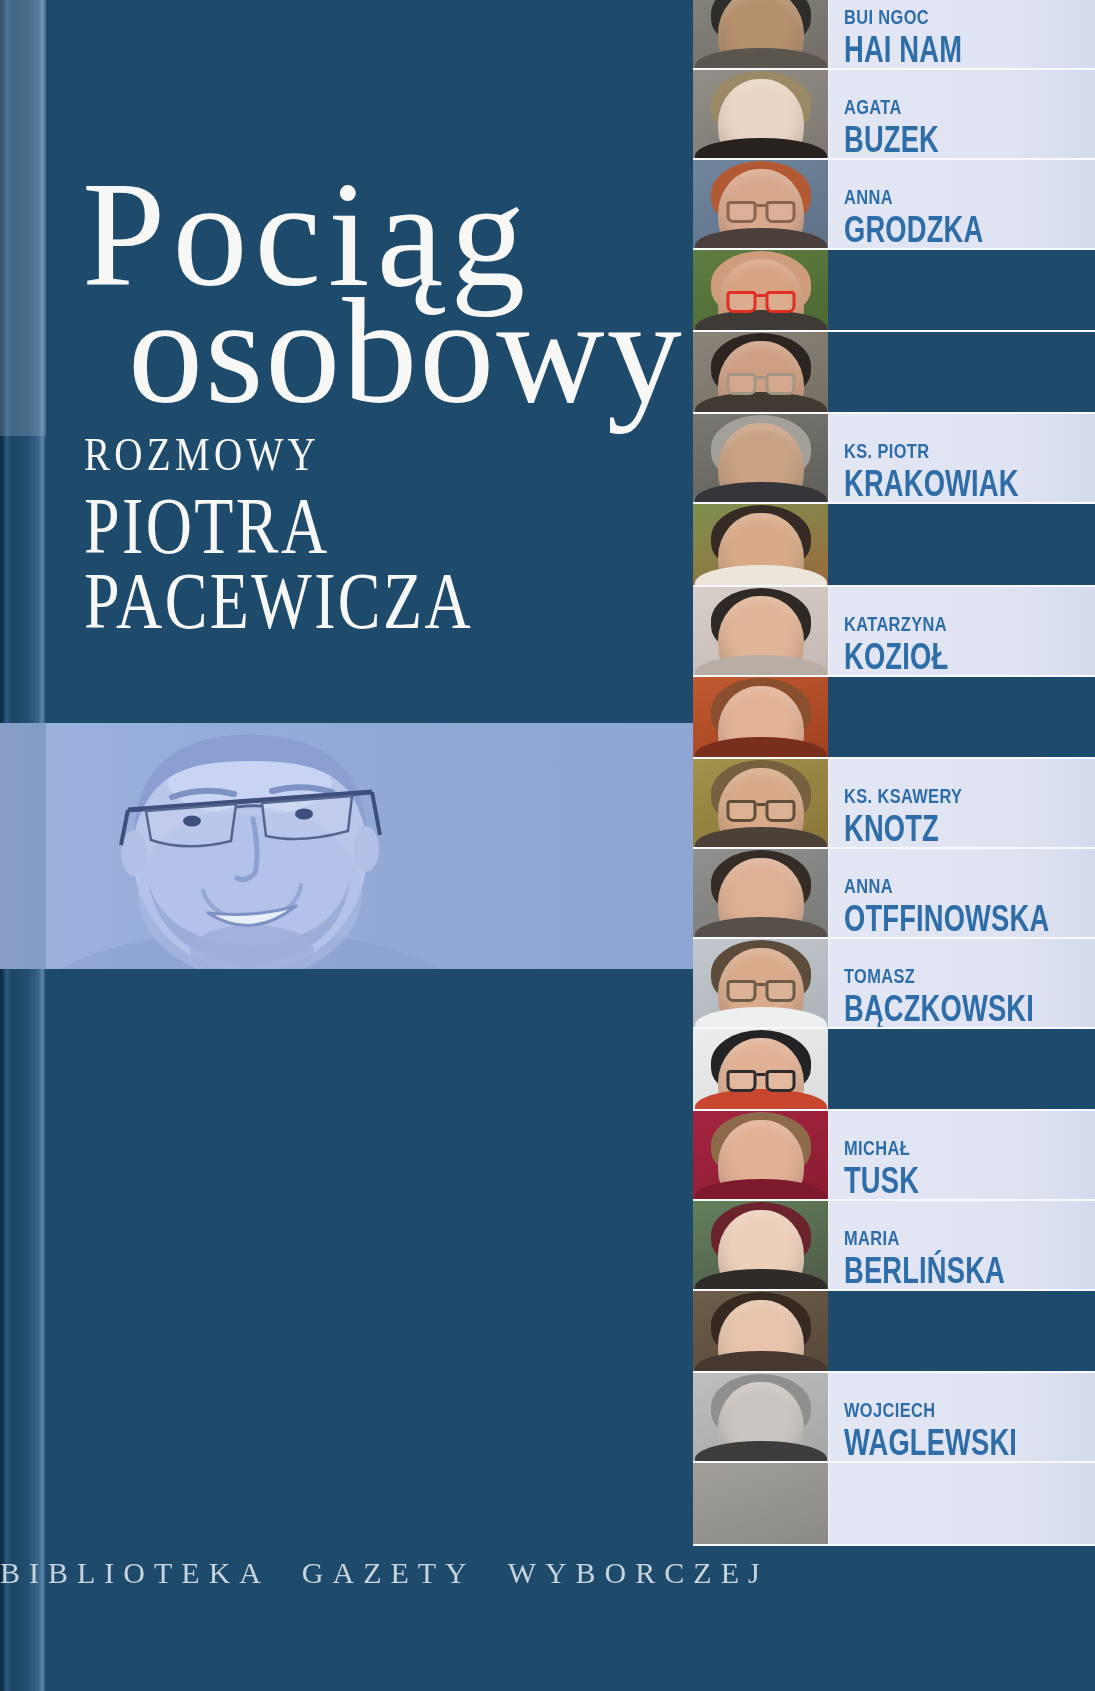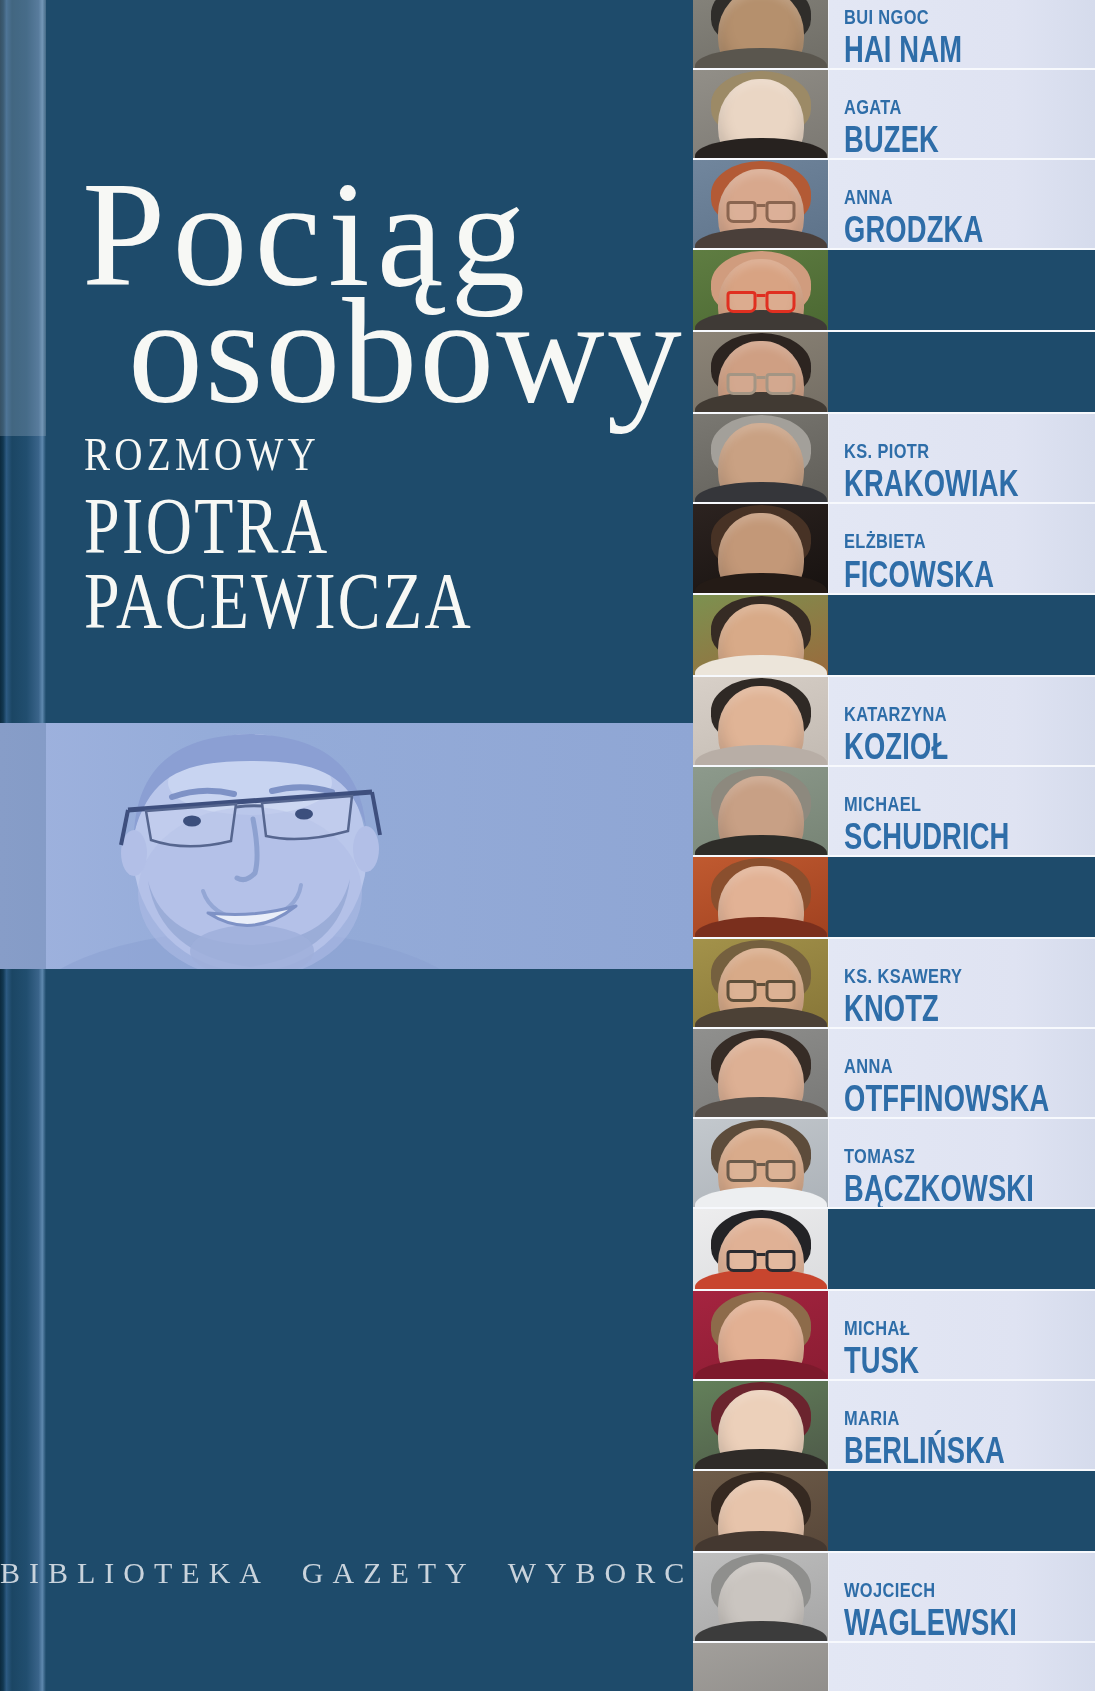--- a/index.html
+++ b/index.html
@@ -226,31 +226,20 @@
           <div class="p-hair"></div>
           <div class="p-face"></div>
           <div class="p-torso"></div>
         </div>
       <div class="label">
           <div class="first">KS. PIOTR</div>
           <div class="last">KRAKOWIAK</div>
         </div>
     </div>
 
-    <div class="row">
-      <div class="photo" style="--bg: #2c2320; --bg2: #171210; --skin: #c39878; --hair: #473225; --torso: #241b16;">
-          <div class="p-hair"></div>
-          <div class="p-face"></div>
-          <div class="p-torso"></div>
-        </div>
-      <div class="label">
-          <div class="first">ELŻBIETA</div>
-          <div class="last">FICOWSKA</div>
-        </div>
-    </div>
 
     <div class="row">
       <div class="photo" style="--bg: #7c9150; --bg2: #9a6a3c; --skin: #d8aa88; --hair: #362b24; --torso: #ece5da;">
           <div class="p-hair"></div>
           <div class="p-face"></div>
           <div class="p-torso"></div>
         </div>
     </div>
 
     <div class="row">
@@ -258,31 +247,20 @@
           <div class="p-hair"></div>
           <div class="p-face"></div>
           <div class="p-torso"></div>
         </div>
       <div class="label">
           <div class="first">KATARZYNA</div>
           <div class="last">KOZIOŁ</div>
         </div>
     </div>
 
-    <div class="row">
-      <div class="photo" style="--bg: #8d9a8c; --bg2: #778475; --skin: #c8a085; --hair: #8d897e; --torso: #2e2d29;">
-          <div class="p-hair"></div>
-          <div class="p-face"></div>
-          <div class="p-torso"></div>
-        </div>
-      <div class="label">
-          <div class="first">MICHAEL</div>
-          <div class="last">SCHUDRICH</div>
-        </div>
-    </div>
 
     <div class="row">
       <div class="photo" style="--bg: #c05a30; --bg2: #a04120; --skin: #e2b295; --hair: #8a4f2e; --torso: #7a2f1d;">
           <div class="p-hair"></div>
           <div class="p-face"></div>
           <div class="p-torso"></div>
         </div>
     </div>
 
     <div class="row">

